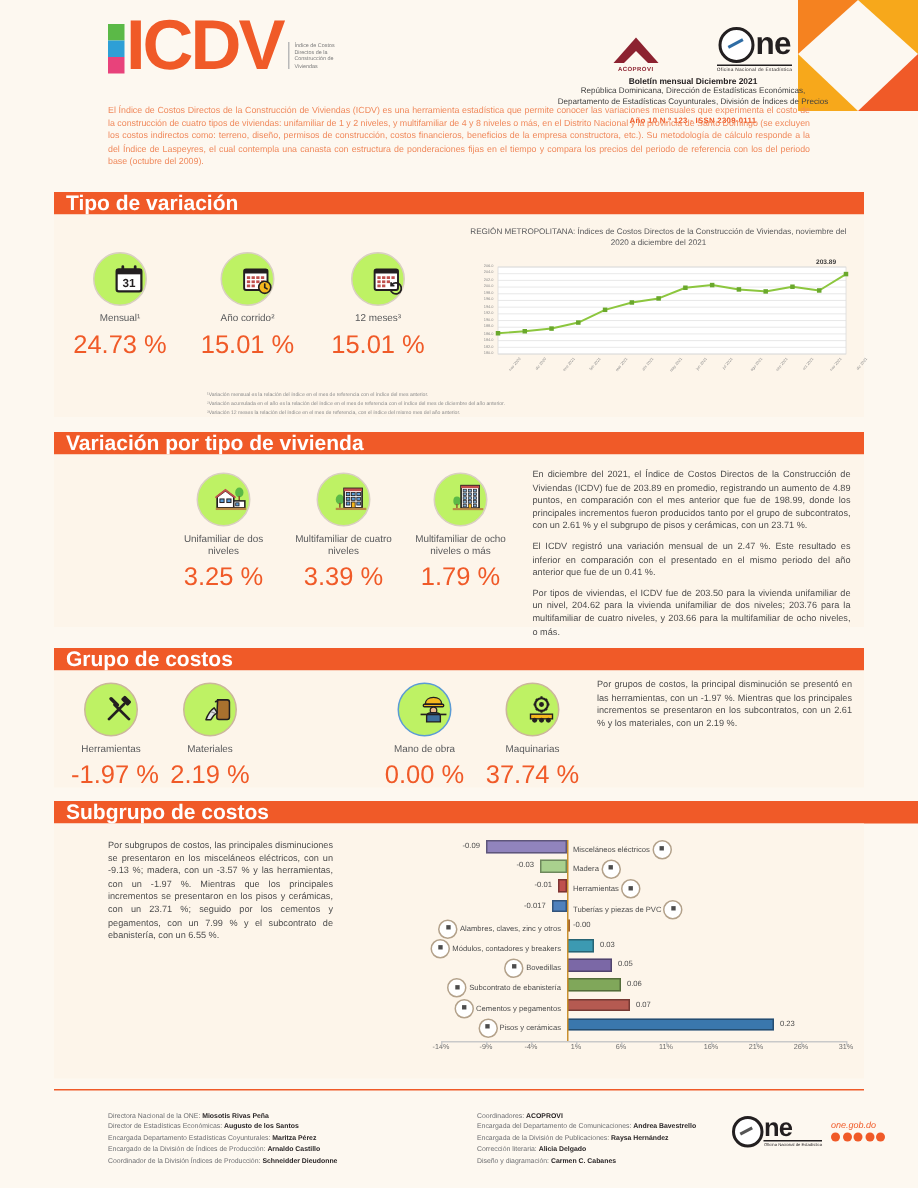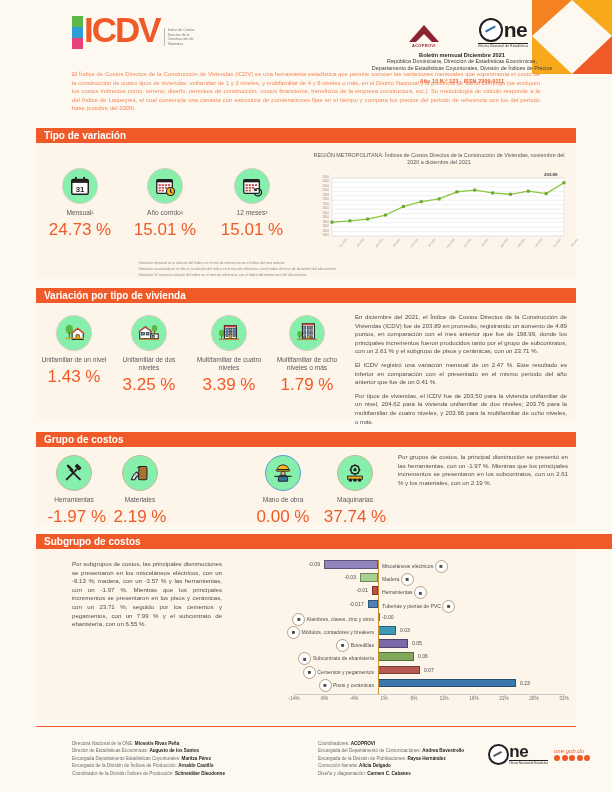--- a/index.html
+++ b/index.html
@@ -23,21 +23,21 @@
 
   
   .header{position:absolute;left:0;top:0;width:612px;height:118px;}
   .logo{position:absolute;left:72px;top:8px;}
   .logo-row{display:flex;align-items:flex-start;}
   .logo-bars{display:flex;flex-direction:column;width:11px;margin-top:8px;}
   .logo-bars span{display:block;height:11px;}
   .lb1{background:#5bb947;}
   .lb2{background:#2e9fd6;}
   .lb3{background:#e8427b;}
-  .logo-txt{font-size:35px;line-height:44px;font-weight:bold;color:#f05a28;letter-spacing:-2px;
+  .logo-txt{font-size:47px;line-height:44px;font-weight:bold;color:#f05a28;letter-spacing:-2px;
             font-family:"Liberation Sans", sans-serif;margin-left:1px;}
   .logo-sub{margin-left:4px;margin-top:20px;font-size:3.6px;line-height:4.6px;color:#7a7a7a;
             border-left:1px solid #b9b9b9;padding-left:3px;width:34px;}
   .logo-date{font-size:13.5px;color:#6d6e71;margin-top:2px;margin-left:2px;}
 
   .hdr-right{position:absolute;right:20px;top:8px;width:260px;text-align:center;}
   .hdr-logos{display:flex;justify-content:center;align-items:flex-end;gap:26px;height:40px;}
   .acoprovi{width:56px;text-align:center;}
   .acoprovi .peak{width:0;height:0;margin:0 auto;border-bottom:17px solid #8c2230;border-left:15px solid transparent;border-right:15px solid transparent;position:relative;}
   .acoprovi .peak:after{content:"";position:absolute;left:-8px;top:9px;width:0;height:0;border-bottom:8px solid #fdf8f0;border-left:8px solid transparent;border-right:8px solid transparent;}
@@ -49,28 +49,28 @@
   .one-ne{font-size:21px;font-weight:bold;color:#231f20;line-height:20px;margin-left:1px;letter-spacing:-0.5px;}
   .one-cap{font-size:3.2px;color:#231f20;border-top:1px solid #231f20;margin-top:1px;padding-top:.5px;letter-spacing:.2px;}
   .hdr-bold{font-size:5.6px;font-weight:bold;color:#231f20;margin-top:4px;}
   .hdr-line{font-size:5.4px;color:#3f3f3f;line-height:7px;}
   .hdr-issn{font-size:5.2px;font-weight:bold;color:#f05a28;margin-top:6px;letter-spacing:.2px;}
 
   .intro{position:absolute;left:72px;top:70px;width:468px;font-size:5.9px;line-height:8.6px;
          color:#f08a5d;text-align:justify;}
 
   
-  .secbar{position:absolute;height:15px;background:#f05a28;color:#fff;font-size:10px;font-weight:bold;
+  .secbar{position:absolute;height:15px;background:#f05a28;color:#fff;font-size:14px;font-weight:bold;
           line-height:15px;padding-left:8px;box-sizing:border-box;}
 
   .panel{position:absolute;background:#fdf5ea;}
 
   
-  .icirc{width:34px;height:34px;border-radius:50%;border:1.4px solid #d9cfc2;background:#86efac;
-         margin:0 auto;display:flex;align-items:center;justify-content:center;position:relative;}
+  .icirc{width:34px;height:34px;border-radius:50%;border:1.4px solid #d9cfc2;background:#bef264;
+         margin:0 auto;display:flex;align-items:center;justify-content:flex-end;position:relative;}
   .icirc.red{border-color:#e26a72;}
   .icirc.blue{border-color:#5b9bd5;}
   .icirc.tan{border-color:#cbb79b;}
 
   .statcol{position:absolute;text-align:center;}
   .statlbl{font-size:6.6px;color:#58595b;margin-top:5px;line-height:8px;}
   .statval{font-size:17px;color:#f05a28;margin-top:3px;white-space:nowrap;}
   .statval.neg{color:#f05a28;text-align:right;}
 
   .footnote{position:absolute;font-size:3.4px;line-height:5.4px;color:#8a8a8a;}
@@ -290,34 +290,20 @@
       <div class="lc-peak" style="left: 226px; top: -0.293077px;">203.89</div>
     </div>
 
   <div class="footnote" style="left:138px;top:261px;width:340px;">¹Variación mensual es la relación del índice en el mes de referencia con el índice del mes anterior.</div>
   <div class="footnote" style="left:138px;top:267px;width:400px;">²Variación acumulada en el año es la relación del índice en el mes de referencia con el índice del mes de diciembre del año anterior.</div>
   <div class="footnote" style="left:138px;top:273px;width:380px;">³Variación 12 meses la relación del índice en el mes de referencia, con el índice del mismo mes del año anterior.</div>
 
   <div class="secbar" style="left:36px;top:288px;width:540px;">Variación por tipo de vivienda</div>
   <div class="panel" style="left:36px;top:303px;width:540px;height:115px;"></div>
 
-  <div class="statcol" style="left:38px;top:315px;width:72px;">
-    <div class="icirc">
-      <svg width="24" height="24" viewBox="0 0 26 26">
-        <ellipse cx="8" cy="9" rx="4" ry="5" fill="#5bb947"></ellipse>
-        <rect x="7.3" y="12" width="1.3" height="6" fill="#8a5a2b"></rect>
-        <path d="M11 13l6-5 6 5v7h-12z" fill="#fff" stroke="#231f20" stroke-width="1.2" stroke-linejoin="round"></path>
-        <path d="M10 13.5l7-5.6 7 5.6" fill="none" stroke="#f05a28" stroke-width="1.4" stroke-linecap="round"></path>
-        <rect x="15.2" y="15" width="3.4" height="5" fill="#f5b71d" stroke="#231f20" stroke-width=".8"></rect>
-        <rect x="4" y="18" width="20" height="1.6" fill="#c9a227"></rect>
-      </svg>
-    </div>
-    <div class="statlbl">Unifamiliar de un nivel</div>
-    <div class="statval">1.43 %</div>
-  </div>
 
   <div class="statcol" style="left:113px;top:315px;width:72px;">
     <div class="icirc">
       <svg width="24" height="24" viewBox="0 0 26 26">
         <ellipse cx="19" cy="8" rx="3" ry="3.6" fill="#5bb947"></ellipse>
         <rect x="18.4" y="10.5" width="1.1" height="4" fill="#8a5a2b"></rect>
         <path d="M3 11l6-4.5 6 4.5v8H3z" fill="#fff" stroke="#231f20" stroke-width="1.2" stroke-linejoin="round"></path>
         <path d="M2.2 11.4L9 6.2l6.8 5.2" fill="none" stroke="#c0504d" stroke-width="1.4" stroke-linecap="round"></path>
         <rect x="5" y="12.6" width="3" height="2.6" fill="#5b9bd5" stroke="#231f20" stroke-width=".7"></rect>
         <rect x="10" y="12.6" width="3" height="2.6" fill="#5b9bd5" stroke="#231f20" stroke-width=".7"></rect>

